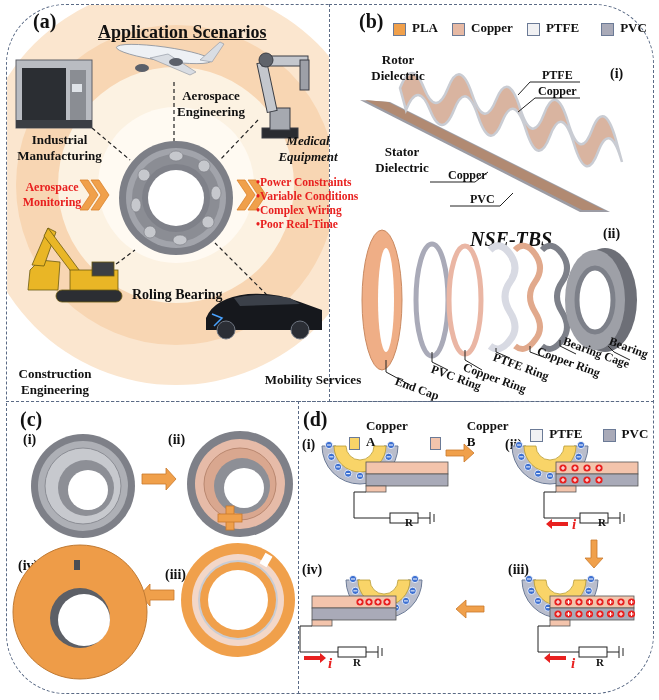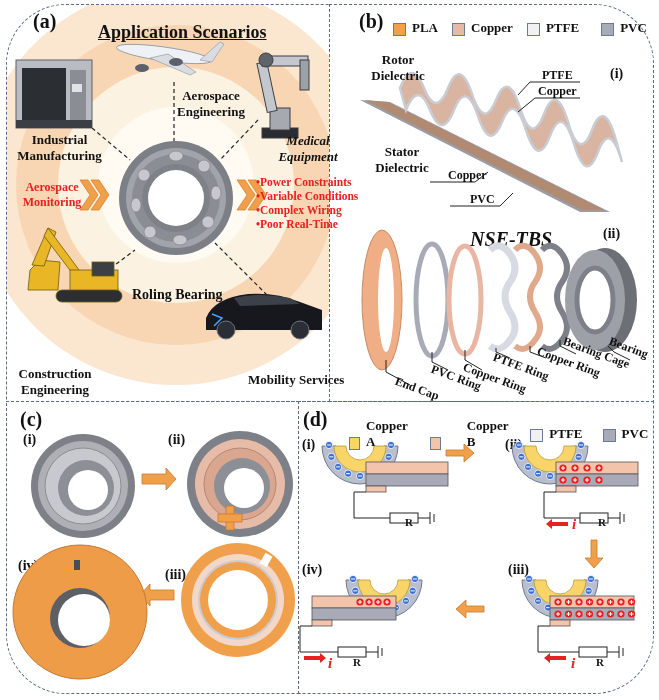--- a/index.html
+++ b/index.html
@@ -130,21 +130,21 @@
     <div>Engineering</div>
   </div>
   <div class="abs txt13" style="left:268px; top:133px; width:80px;font-style:italic;">
     <div>Medical</div>
     <div>Equipment</div>
   </div>
   <div class="abs txt13" style="left:14px; top:366px; width:82px;">
     <div>Construction</div>
     <div>Engineering</div>
   </div>
-  <div class="abs txt13" style="left:248px; top:372px; width:130px; text-align:left;">Mobility Services</div>
+  <div class="abs txt13" style="left:248px; top:372px; width:130px; text-align:center;">Mobility Services</div>
 
   <div class="abs txt13 red" style="left:18px; top:180px; width:68px; font-size:12px; line-height:15px;">
     <div>Aerospace</div>
     <div>Monitoring</div>
   </div>
   <div class="abs red b" style="left:256px; top:175px; font-size:11.5px; line-height:14px;">
     <div>•Power Constraints</div>
     <div>•Variable Conditions</div>
     <div>•Complex Wiring</div>
     <div>•Poor Real-Time</div>

